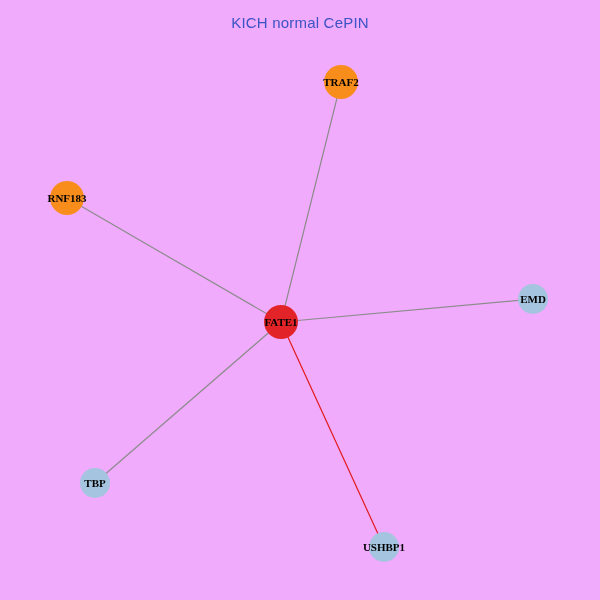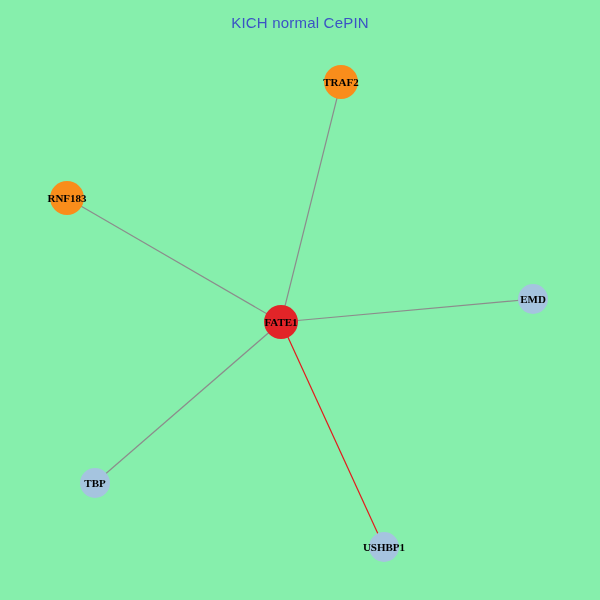--- a/index.html
+++ b/index.html
@@ -10,21 +10,21 @@
   body {
     width: 600px;
     height: 600px;
     overflow: hidden;
     font-family: "Liberation Sans", sans-serif;
   }
   .page {
     position: relative;
     width: 600px;
     height: 600px;
-    background: #86efac;
+    background: #f0abfc;
   }
   .chart-title {
     position: absolute;
     top: 14px;
     left: 0;
     width: 100%;
     text-align: center;
     font-size: 15px;
     letter-spacing: 0.2px;
     font-family: "Liberation Sans", sans-serif;

